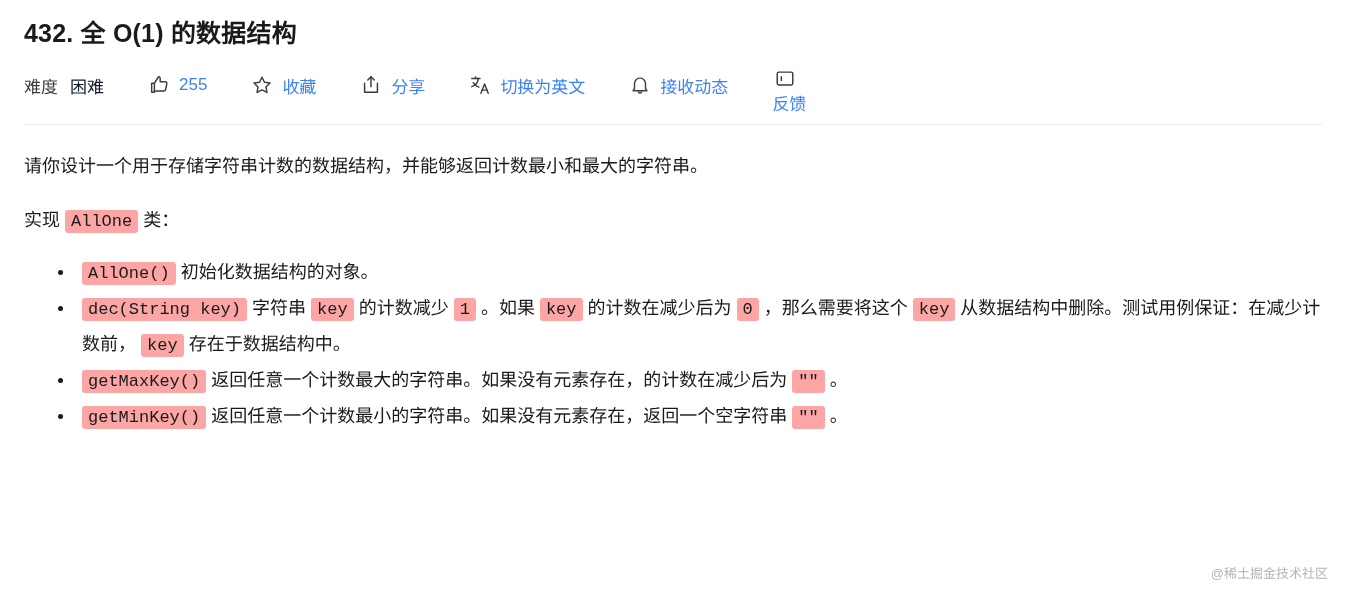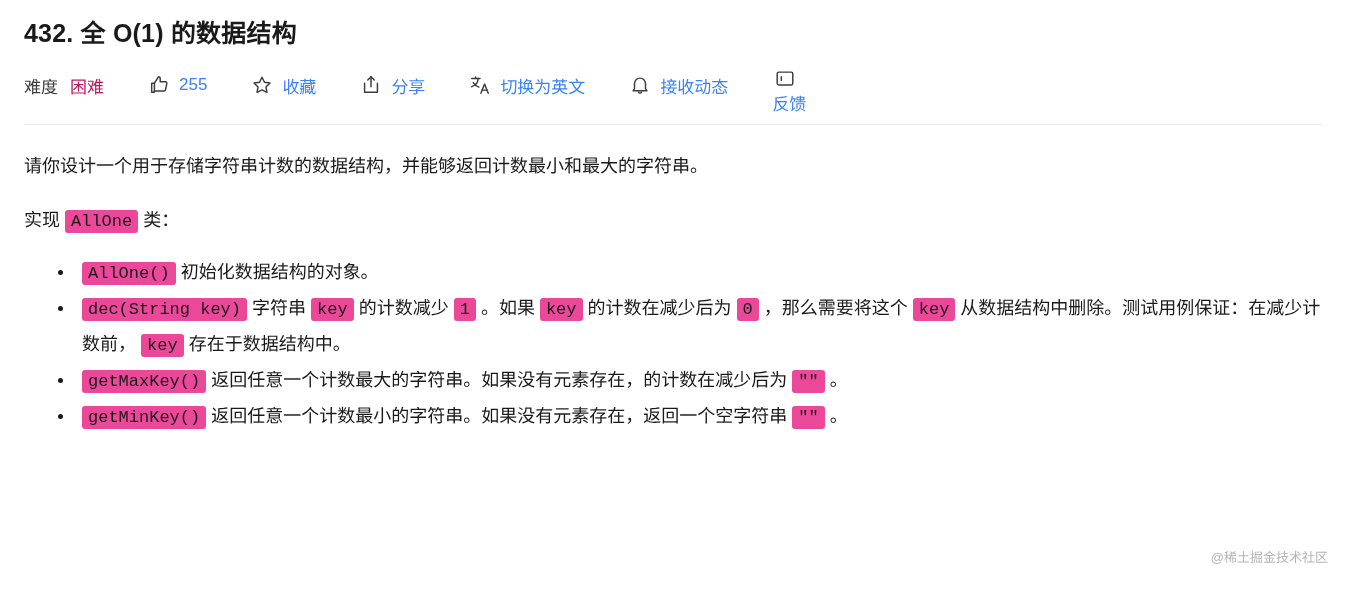--- a/index.html
+++ b/index.html
@@ -41,21 +41,21 @@
     margin-right: 44px;
     white-space: nowrap;
   }
   .meta-item:last-child { margin-right: 12px; flex-direction: column; }
   .meta-label {
     color: #3c3c3c;
     font-size: 17px;
     margin-right: 12px;
   }
   .difficulty {
-    color: #be185d;
+    color: #0f172a;
     font-size: 17px;
   }
   .icon {
     display: inline-block;
     width: 22px;
     height: 22px;
     margin-right: 9px;
     flex: none;
     color: #3c3c3c;
   }
@@ -68,21 +68,21 @@
   }
   .para {
     font-size: 18px;
     line-height: 30px;
     color: #1a1a1a;
     margin: 0 0 24px 0;
   }
   .para2 { margin-bottom: 18px; }
   code.inline {
     font-family: "Liberation Mono", "DejaVu Sans Mono", monospace;
-    background: #ec4899;
+    background: #fca5a5;
     border-radius: 3px;
     padding: 2px 6px;
     font-size: 17px;
     color: #1a1a1a;
     white-space: nowrap;
   }
   ul.list {
     margin: 0;
     padding-left: 58px;
     list-style: none;
@@ -100,21 +100,21 @@
     left: -24px;
     top: 15px;
     width: 5px;
     height: 5px;
     background: #1a1a1a;
     border-radius: 50%;
   }
   .watermark {
     position: absolute;
     right: 18px;
-    bottom: 26px;
+    bottom: 10px;
     font-size: 13px;
     color: #b5b5b5;
   }
 </style>
 </head>
 <body>
 
 <div class="page">
 
   <h1 class="title">432. 全 O(1) 的数据结构</h1>

